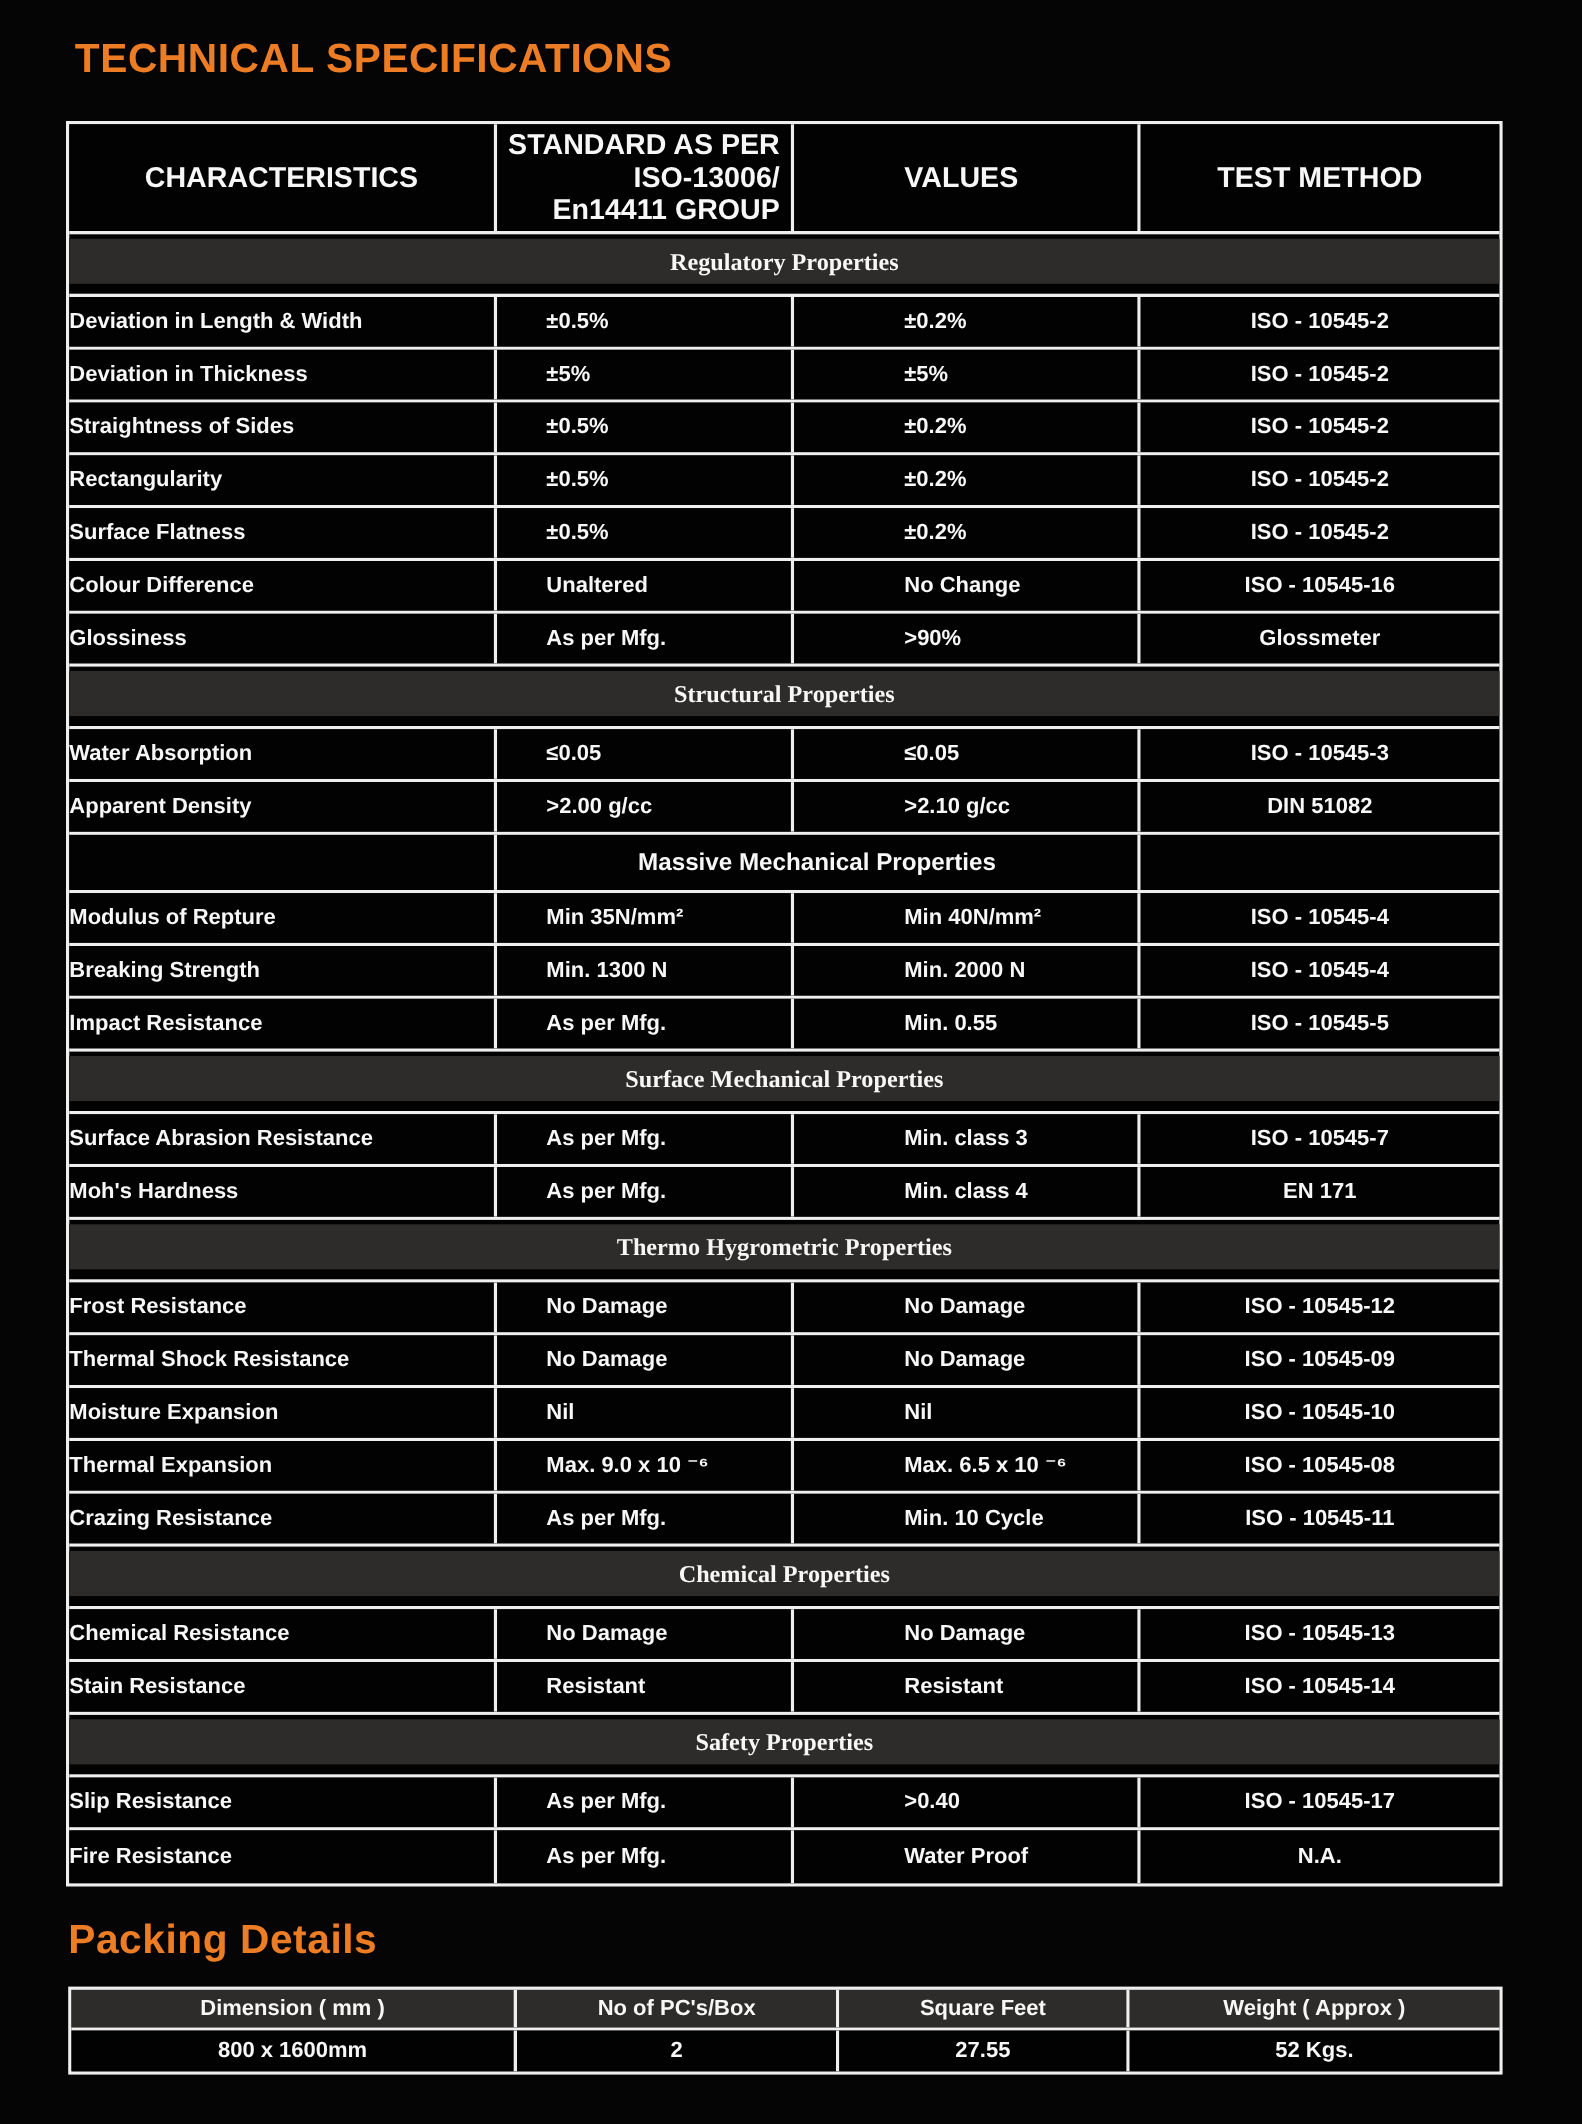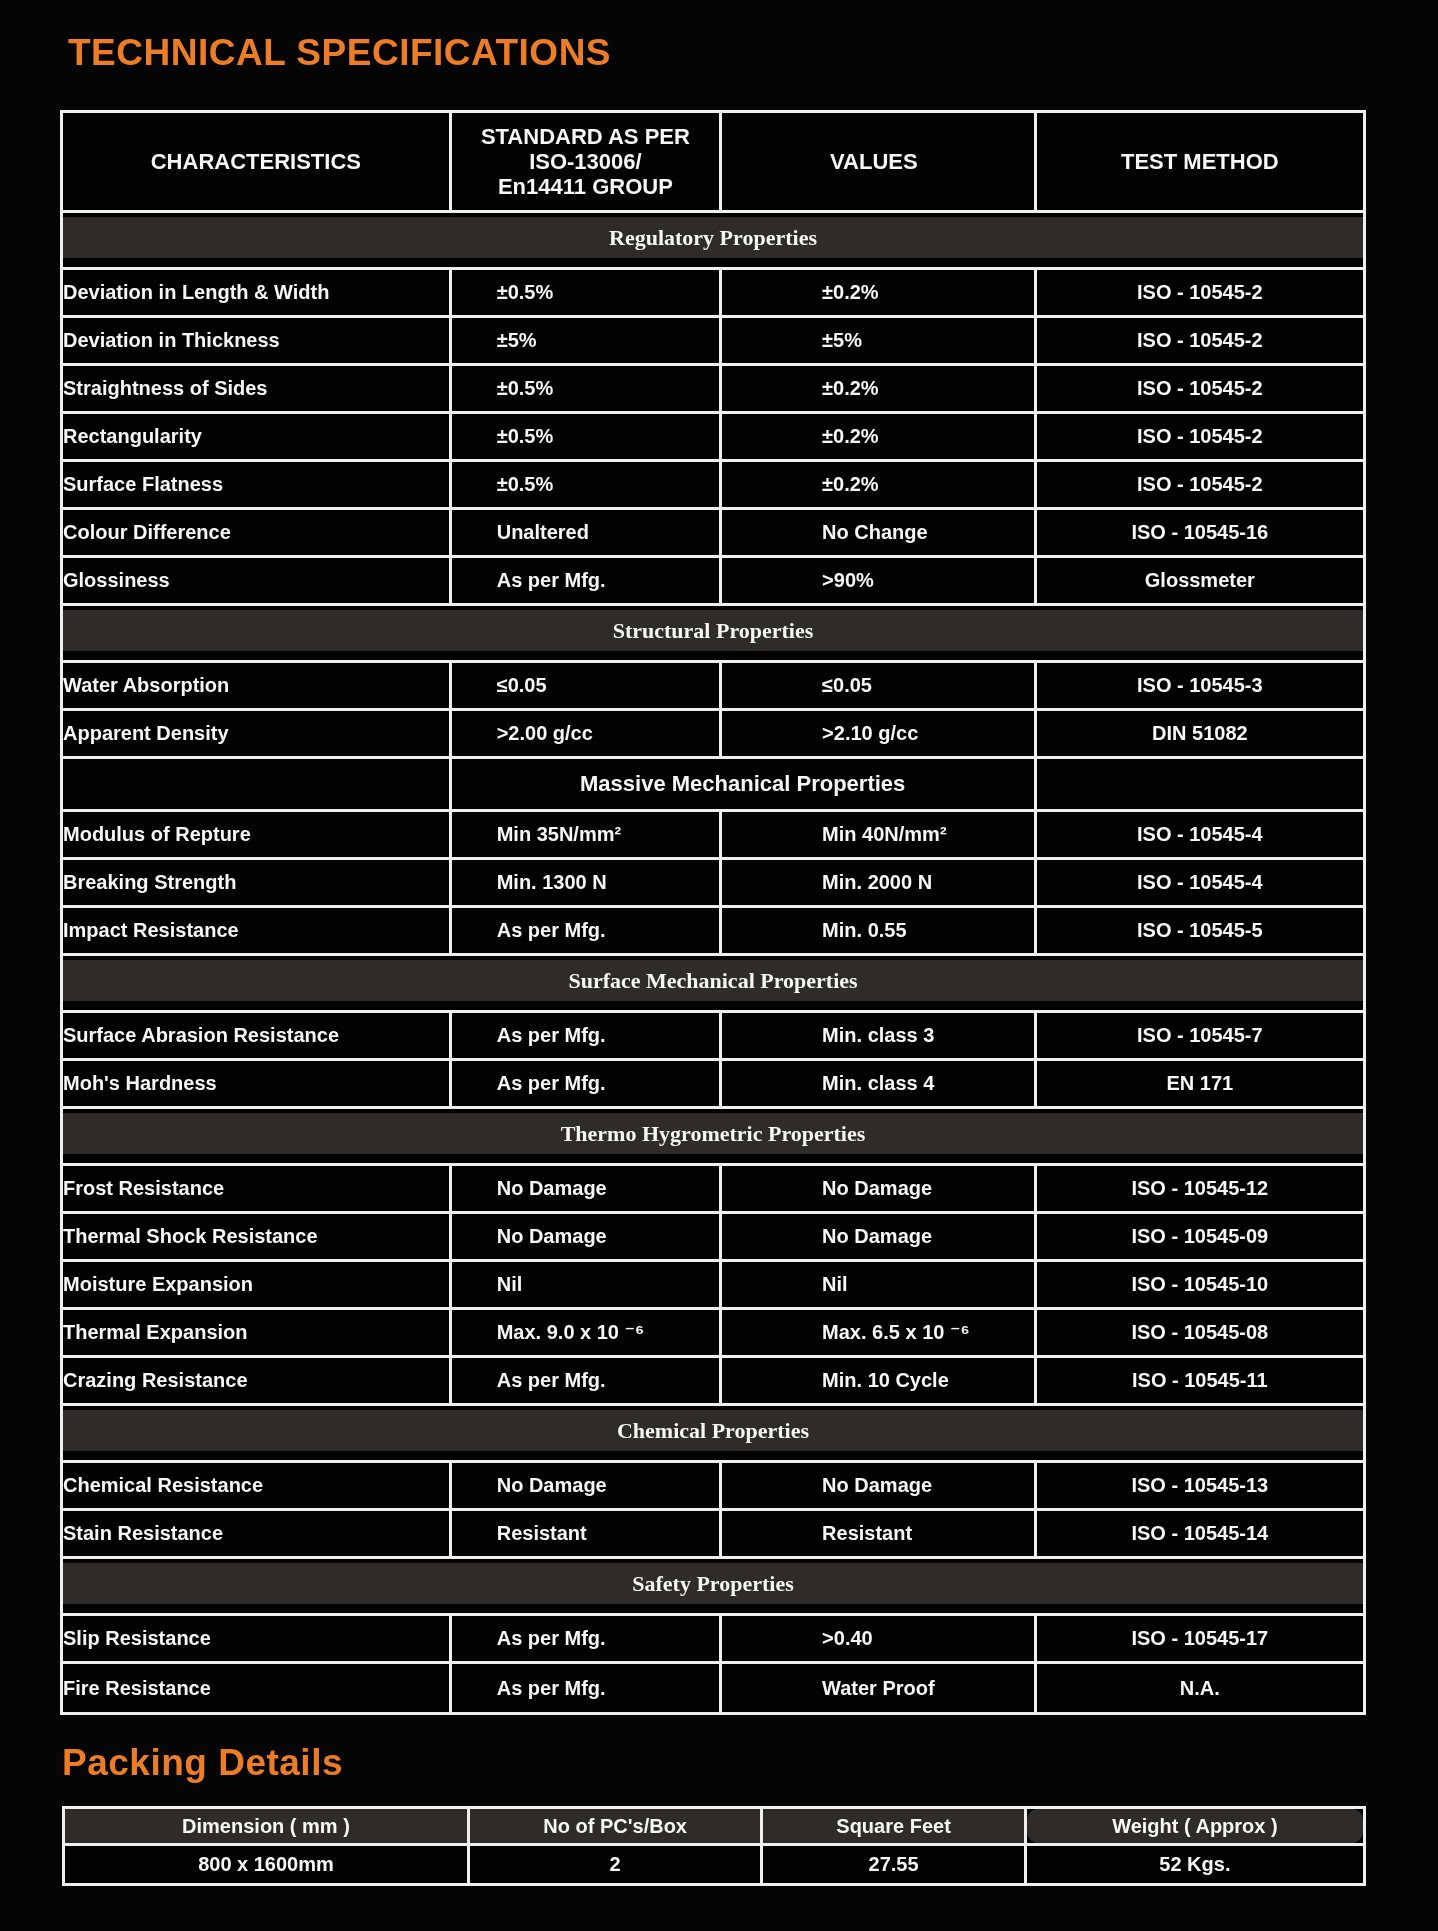--- a/index.html
+++ b/index.html
@@ -34,28 +34,28 @@
   .tr{display:flex;align-items:stretch;border-bottom:3px solid var(--line);box-sizing:border-box;}
   .tr:last-child{border-bottom:none;}
   .td{
     display:flex;align-items:center;
     box-sizing:border-box;
     border-right:3px solid var(--line);
     background:var(--cellbg);
     font-size:20px;font-weight:bold;color:var(--text);
     line-height:1.15;
   }
-  .td:last-child{border-right:none;border-radius:11px;}
+  .td:last-child{border-right:none;}
   .c1{flex:0 0 29.9%;}
   .c2{flex:0 0 20.8%;padding-left:45px;}
   .c3{flex:0 0 24.2%;padding-left:100px;}
   .c4{flex:1;justify-content:center;text-align:center;padding:0 6px;}
   .cmid{flex:0 0 45.0%;justify-content:center;text-align:center;font-size:22px;}
   .t-head{height:100px;}
-  .t-head .td{justify-content:center;text-align:center;padding:0 8px;font-size:22px;}
+  .t-head .td{justify-content:center;text-align:right;padding:0 8px;font-size:26px;}
   .pre{white-space:pre-line;}
   .t-row{height:48px;}
   .t-band{height:53px;display:block;background:var(--cellbg);font-family:Liberation Serif, serif;}
   .band-strip{
     height:calc(100% - 9px);
     margin:4px 0 5px 0;
     background:var(--band);
     display:flex;align-items:center;justify-content:center;
     font-size:22px;font-weight:bold;color:var(--text);
   }

